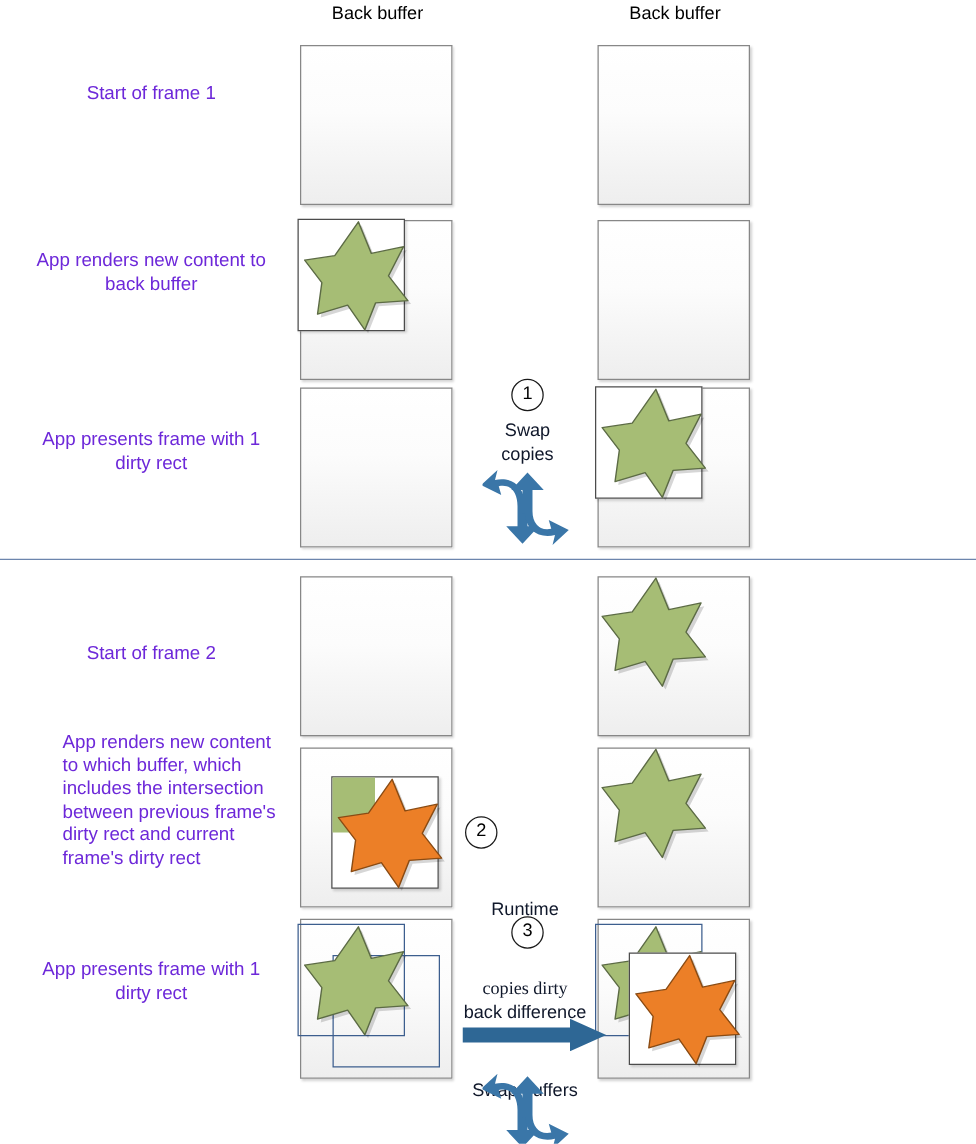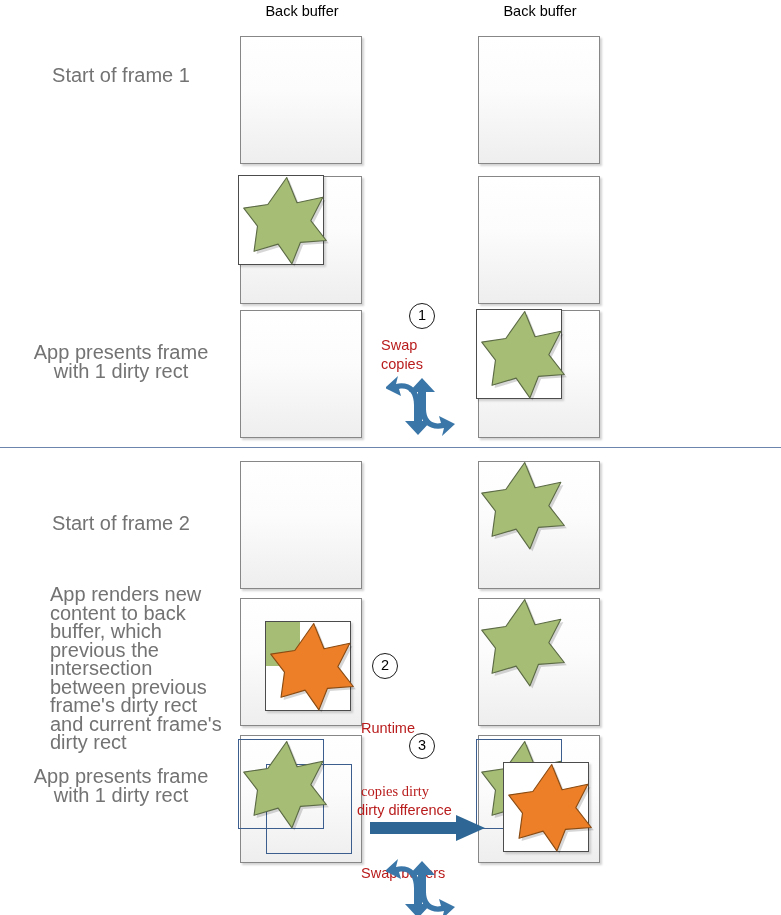--- a/index.html
+++ b/index.html
@@ -32,23 +32,23 @@
     text-align: center;
     color: #000;
     white-space: nowrap;
   }
   #head-back  { left: 241px; top: 2px;  width: 122px; }
   #head-front { left: 479px; top: 2px;  width: 122px; }
 
   
   .row-label {
     position: absolute;
-    font-size: 20px;
+    font-size: 15px;
     line-height: 18.5px;
-    color: #737373;
+    color: #6d28d9;
   }
   .row-label.center { text-align: center; }
   .row-label.left   { text-align: left; }
 
   #label-r1 { left: 18px;  top: 66px;  width: 206px; }
   #label-r2 { left: 18px;  top: 200px; width: 206px; }
   #label-r3 { left: 18px;  top: 343px; width: 206px; }
   #label-r4 { left: 18px;  top: 514px; width: 206px; text-align: center; }
   #label-r5 { left: 50px;  top: 585px; width: 180px; }
   #label-r6 { left: 18px;  top: 767px; width: 206px; }
@@ -116,21 +116,22 @@
     text-align: center;
     color: #000;
     background: transparent;
   }
 
   
   .conn-text {
     position: absolute;
     font-size: 14.5px;
     line-height: 18.5px;
-    color: #b91c1c;
+    text-align: center;
+    color: #0f172a;
   }
 
   
   .swap-icon { position: absolute; width: 72px; height: 62px; }
   .swap-icon svg { display: block; width: 100%; height: 100%; }
 
   
   .block-arrow { position: absolute; width: 116px; height: 26px; }
   .block-arrow svg { display: block; width: 100%; height: 100%; }
 
@@ -150,20 +151,21 @@
 <div class="canvas">
 
   <div class="col-head" id="head-back">Back buffer</div>
   <div class="col-head" id="head-front">Back buffer</div>
 
   <div class="row-label center" id="label-r1">Start of frame 1</div>
 
   <div class="buffer col-back r1"></div>
   <div class="buffer col-front r1"></div>
 
+  <div class="row-label center" id="label-r2">App renders new content to back buffer</div>
 
   <div class="buffer col-back r2">
     <div class="dirty-rect" style="left:-3px; top:-2px; width:86px; height:90px;"></div>
     <div class="star" style="left:1px; top:-4px;">
       <svg viewBox="0 0 100 100" preserveAspectRatio="none">
         <g transform="translate(2,3)">
           <polygon points="50,2 62,30 92,24 78,50 96,72 66,74 56,98 40,76 12,84 16,56 0,36 28,32" fill="rgba(0,0,0,0.16)" stroke="none" transform="translate(3,3)"></polygon>
           <polygon points="50,2 62,30 92,24 78,50 96,72 66,74 56,98 40,76 12,84 16,56 0,36 28,32" fill="#a6bd75" stroke="#5c6b45" stroke-width="1.3" stroke-linejoin="round"></polygon>
         </g>
       </svg>
@@ -207,21 +209,21 @@
     <div class="star" style="left:1px; top:-4px;">
       <svg viewBox="0 0 100 100" preserveAspectRatio="none">
         <g transform="translate(2,3)">
           <polygon points="50,2 62,30 92,24 78,50 96,72 66,74 56,98 40,76 12,84 16,56 0,36 28,32" fill="rgba(0,0,0,0.16)" stroke="none" transform="translate(3,3)"></polygon>
           <polygon points="50,2 62,30 92,24 78,50 96,72 66,74 56,98 40,76 12,84 16,56 0,36 28,32" fill="#a6bd75" stroke="#5c6b45" stroke-width="1.3" stroke-linejoin="round"></polygon>
         </g>
       </svg>
     </div>
   </div>
 
-  <div class="row-label left" id="label-r5">App renders new content to back buffer, which previous the intersection between previous frame's dirty rect and current frame's dirty rect</div>
+  <div class="row-label left" id="label-r5">App renders new content to which buffer, which includes the intersection between previous frame's dirty rect and current frame's dirty rect</div>
 
   <div class="buffer col-back r5">
 
     <div class="dirty-rect" style="left:24px; top:22px; width:86px; height:90px;"></div>
 
     <div class="intersect-fill" style="left:25px; top:23px; width:34px; height:44px;"></div>
     <div class="star" style="left:28px; top:20px;">
       <svg viewBox="0 0 100 100" preserveAspectRatio="none">
         <g transform="translate(2,3)">
           <polygon points="50,2 62,30 92,24 78,50 96,72 66,74 56,98 40,76 12,84 16,56 0,36 28,32" fill="rgba(0,0,0,0.16)" stroke="none" transform="translate(3,3)"></polygon>
@@ -279,21 +281,21 @@
           <polygon points="50,2 62,30 92,24 78,50 96,72 66,74 56,98 40,76 12,84 16,56 0,36 28,32" fill="rgba(0,0,0,0.16)" stroke="none" transform="translate(3,3)"></polygon>
           <polygon points="50,2 62,30 92,24 78,50 96,72 66,74 56,98 40,76 12,84 16,56 0,36 28,32" fill="#ec7f27" stroke="#8a4b13" stroke-width="1.3" stroke-linejoin="round"></polygon>
         </g>
       </svg>
     </div>
   </div>
 
   <div class="step-circle" style="left:409px; top:733px;">3</div>
   <div class="conn-text" style="left:361px; top:719px; width:118px;">Runtime</div>
   <div class="conn-text" style="left:361px; top:782px; width:118px;font-family:Liberation Serif, serif;">copies dirty</div>
-  <div class="conn-text" style="left:357px; top:801px; width:126px;">dirty difference</div>
+  <div class="conn-text" style="left:357px; top:801px; width:126px;">back difference</div>
   <div class="block-arrow" style="left:370px; top:815px;">
     <svg viewBox="0 0 116 26">
       <path d="M0 7 L 86 7 L 86 0 L 115 13 L 86 26 L 86 19 L 0 19 Z" fill="#2e6795"></path>
     </svg>
   </div>
   <div class="conn-text" style="left:361px; top:840px; width:118px;margin-top:24px;">Swap buffers</div>
   <div class="swap-icon" style="left:386px; top:858px;">
     <svg viewBox="0 0 72 62">
       <path d="M36 30 C 36 13, 24 6, 12 9 L 14 1 L 1 13 L 17 21 L 15 14 C 24 12, 30 18, 30 30 Z
                M 30 26 L 30 46 L 21 46 L 34 60 L 47 46 L 38 46 L 38 26 Z" fill="#3a76a8" transform="translate(-2,0)"></path>

